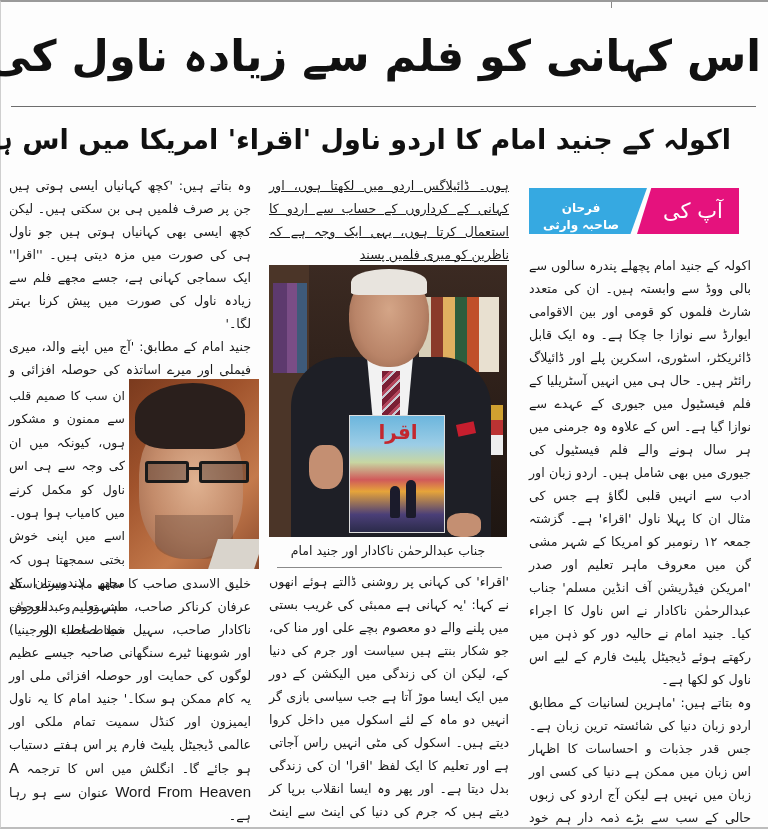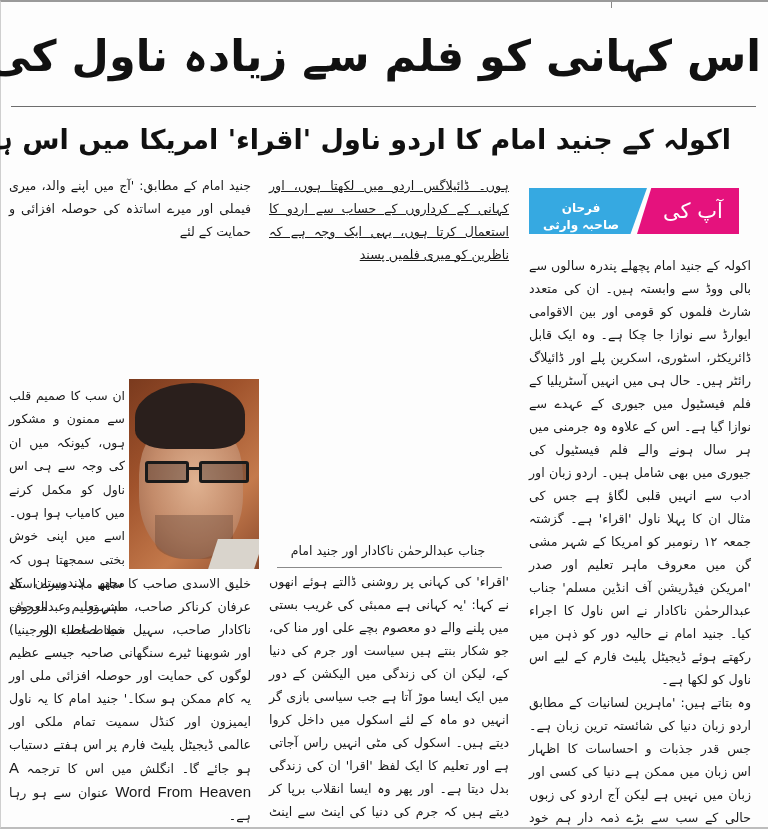--- a/index.html
+++ b/index.html
@@ -104,29 +104,49 @@
 
   <div class="col col-right">
     <p>اکولہ کے جنید امام پچھلے پندرہ سالوں سے بالی ووڈ سے وابستہ ہیں۔ ان کی متعدد شارٹ فلموں کو قومی اور بین الاقوامی ایوارڈ سے نوازا جا چکا ہے۔ وہ ایک قابل ڈائریکٹر، اسٹوری، اسکرین پلے اور ڈائیلاگ رائٹر ہیں۔ حال ہی میں انہیں آسٹریلیا کے فلم فیسٹیول میں جیوری کے عہدے سے نوازا گیا ہے۔ اس کے علاوہ وہ جرمنی میں ہر سال ہونے والے فلم فیسٹیول کی جیوری میں بھی شامل ہیں۔ اردو زبان اور ادب سے انہیں قلبی لگاؤ ہے جس کی مثال ان کا پہلا ناول 'اقراء' ہے۔ گزشتہ جمعہ ۱۲ رنومبر کو امریکا کے شہر مشی گن میں معروف ماہر تعلیم اور صدر 'امریکن فیڈریشن آف انڈین مسلم' جناب عبدالرحمٰن ناکادار نے اس ناول کا اجراء کیا۔ جنید امام نے حالیہ دور کو ذہن میں رکھتے ہوئے ڈیجیٹل پلیٹ فارم کے لیے اس ناول کو لکھا ہے۔</p>
     <p>وہ بتاتے ہیں: 'ماہرین لسانیات کے مطابق اردو زبان دنیا کی شائستہ ترین زبان ہے۔ جس قدر جذبات و احساسات کا اظہار اس زبان میں ممکن ہے دنیا کی کسی اور زبان میں نہیں ہے لیکن آج اردو کی زبوں حالی کے سب سے بڑے ذمہ دار ہم خود ہیں۔ مادری زبان اردو میں تعلیم حاصل کرنے کے بعد جب ہم عملی زندگی میں قدم رکھتے ہیں تو اردو کو فراموش کر جاتے ہیں۔ میں اپنی ہر فلم میں اردو کو اس کا مرتبہ دینے کی کوشش کرتا</p>
   </div>
 
   <div class="col col-mid-top">
     <p>ہوں۔ ڈائیلاگس اردو میں لکھتا ہوں، اور کہانی کے کرداروں کے حساب سے اردو کا استعمال کرتا ہوں، یہی ایک وجہ ہے کہ ناظرین کو میری فلمیں پسند</p>
   </div>
 
+  <div class="photo-elder">
+    <div class="shelf-l"></div>
+    <div class="books-l"></div>
+    <div class="books-r"></div>
+    <div class="books-r2"></div>
+    <div class="elder-suit"></div>
+    <div class="elder-shirt"></div>
+    <div class="elder-tie"></div>
+    <div class="pocket-sq"></div>
+    <div class="elder-head"></div>
+    <div class="elder-hair"></div>
+    <div class="hand-l"></div>
+    <div class="book-cover">
+      <div class="book-title">اقرا</div>
+      <div class="book-kid1"></div>
+      <div class="book-kid2"></div>
+    </div>
+    <div class="hand-r"></div>
+  </div>
 
   <div class="caption">جناب عبدالرحمٰن ناکادار اور جنید امام</div>
   <div class="rule-cap"></div>
 
   <div class="col col-mid-bottom">
     <p>'اقراء' کی کہانی پر روشنی ڈالتے ہوئے انھوں نے کہا: 'یہ کہانی ہے ممبئی کی غریب بستی میں پلنے والے دو معصوم بچے علی اور منا کی، جو شکار بنتے ہیں سیاست اور جرم کی دنیا کے، لیکن ان کی زندگی میں الیکشن کے دور میں ایک ایسا موڑ آتا ہے جب سیاسی بازی گر انہیں دو ماہ کے لئے اسکول میں داخل کروا دیتے ہیں۔ اسکول کی مٹی انہیں راس آجاتی ہے اور تعلیم کا ایک لفظ 'اقرا' ان کی زندگی بدل دیتا ہے۔ اور پھر وہ ایسا انقلاب برپا کر دیتے ہیں کہ جرم کی دنیا کی اینٹ سے اینٹ بجا دیتے ہیں۔'</p>
   </div>
 
   <div class="col col-left-top">
+    <p>وہ بتاتے ہیں: 'کچھ کہانیاں ایسی ہوتی ہیں جن پر صرف فلمیں ہی بن سکتی ہیں۔ لیکن کچھ ایسی بھی کہانیاں ہوتی ہیں جو ناول ہی کی صورت میں مزہ دیتی ہیں۔ ''اقرا'' ایک سماجی کہانی ہے، جسے مجھے فلم سے زیادہ ناول کی صورت میں پیش کرنا بہتر لگا۔'</p>
     <p>جنید امام کے مطابق: 'آج میں اپنے والد، میری فیملی اور میرے اساتذہ کی حوصلہ افزائی و حمایت کے لئے</p>
   </div>
 
   <div class="col col-left-narrow">
     <p>ان سب کا صمیم قلب سے ممنون و مشکور ہوں، کیونکہ میں ان کی وجہ سے ہی اس ناول کو مکمل کرنے میں کامیاب ہوا ہوں۔ اسے میں اپنی خوش بختی سمجھتا ہوں کہ مجھے ہندوستان کے مشہور و معروف خطاط عطاء اللہ</p>
   </div>
 
   <div class="photo-young">
     <div class="yg-face"></div>
     <div class="yg-hair"></div>

